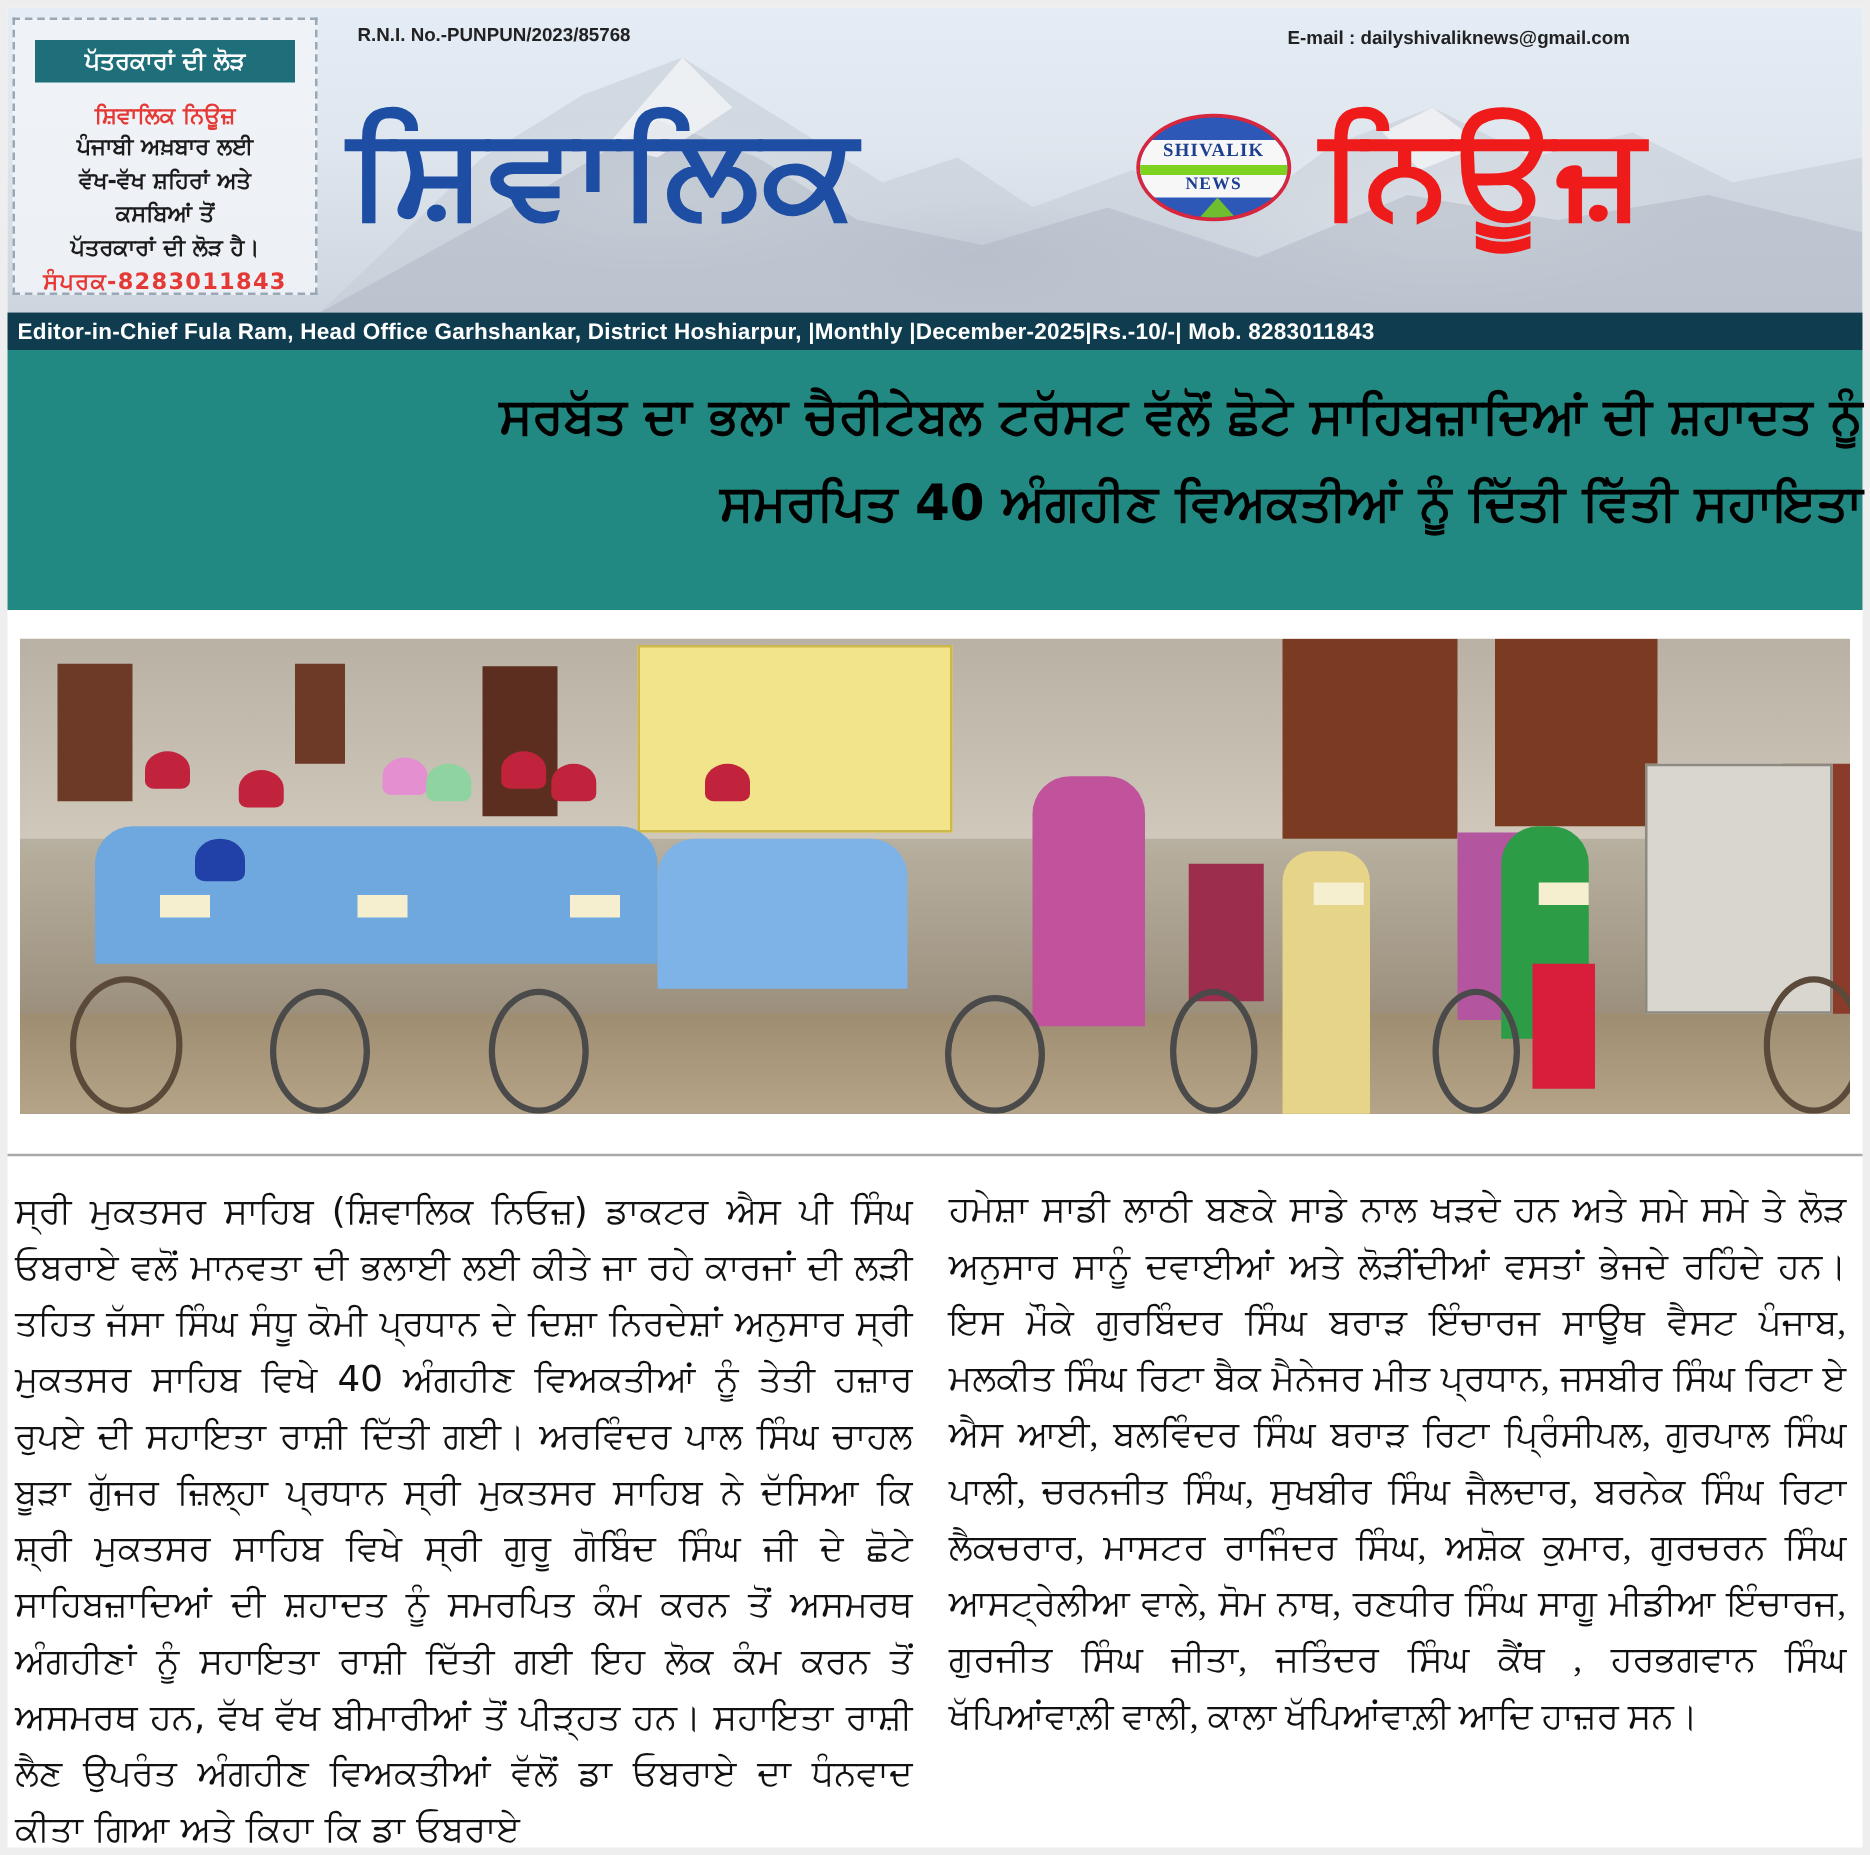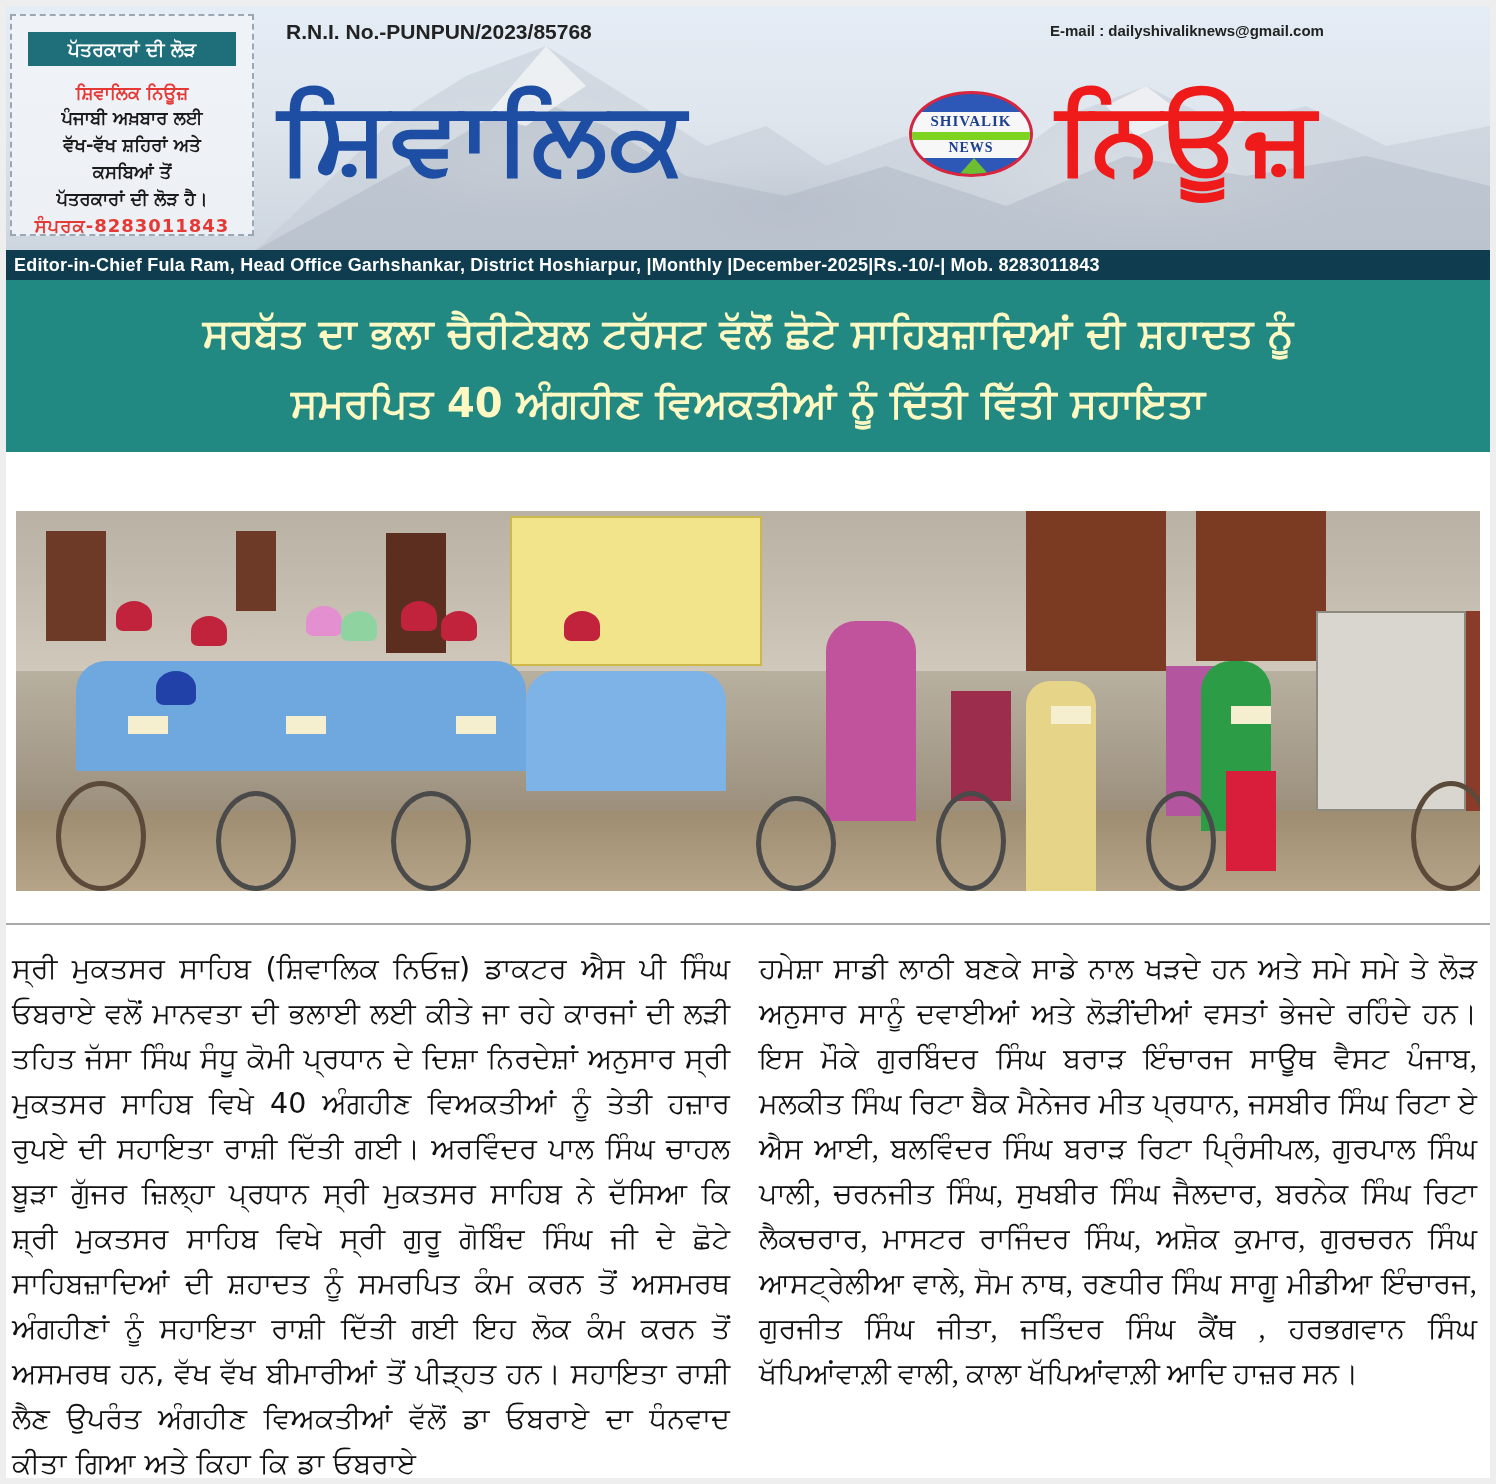--- a/index.html
+++ b/index.html
@@ -26,22 +26,22 @@
     text-align: center;
   }
   .recruit-head {
     background: #1f6f7a; color: #ffffff; font-weight: bold; font-size: 19px;
     height: 34px; line-height: 34px; margin: 16px;
   }
   .recruit-brand { color: #e53935; font-weight: bold; font-size: 18px; margin-top: 0; line-height: 22px; }
   .recruit-line { color: #1b1b1b; font-weight: bold; font-size: 18px; line-height: 27px; }
   .recruit-contact { color: #e53935; font-weight: bold; font-size: 18px; line-height: 28px; letter-spacing: 1px; }
 
-  .rni { position: absolute; left: 280px; top: 14px; font-family: "Liberation Sans", sans-serif; font-weight: bold; font-size: 21px; color: #222; }
-  .email { position: absolute; left: 1024px; top: 16px; font-family: "Liberation Sans", sans-serif; font-weight: bold; font-size: 15px; color: #222; margin-left: 20px; }
+  .rni { position: absolute; left: 280px; top: 14px; font-family: "Liberation Sans", sans-serif; font-weight: bold; font-size: 15px; color: #222; }
+  .email { position: absolute; left: 1024px; top: 16px; font-family: "Liberation Sans", sans-serif; font-weight: bold; font-size: 15px; color: #222; }
   .eng-title { position: absolute; left: 714px; top: 38px; font-family: "Liberation Serif", serif; font-weight: bold; font-size: 34px; color: #111; letter-spacing: 1px; }
 
   .title-pa-left {
     position: absolute; left: 272px; top: 62px; font-weight: bold; font-size: 100px; color: #1d4ea3;
     line-height: 140px; letter-spacing: 2px; transform: scaleX(1.12); transform-origin: left center;
   }
   .title-pa-right {
     position: absolute; left: 1050px; top: 62px; font-weight: bold; font-size: 100px; color: #ef1b1b;
     line-height: 140px; letter-spacing: 2px; transform: scaleX(1.1); transform-origin: left center;
   }
@@ -57,22 +57,22 @@
   .logo-mtn { position: absolute; left: 46px; top: 64px; width: 0; height: 0; border-left: 16px solid transparent; border-right: 16px solid transparent; border-bottom: 18px solid #6fbe2f; }
 
   .infobar {
     position: absolute; left: 0; top: 244px; width: 1484px; height: 30px; background: #0f3d4f;
     color: #ffffff; font-family: "Liberation Sans", sans-serif; font-weight: bold; font-size: 18px;
     line-height: 30px; padding-left: 8px; white-space: nowrap; letter-spacing: 0.2px;
   }
 
   
   .headline {
-    position: absolute; left: 0; top: 274px; width: 1484px; height: 172px; background: #228882;
-    color: #fef9c3; text-align: center; font-weight: bold; font-size: 40px; padding-top: 18px;
+    position: absolute; left: 0; top: 274px; width: 1484px; height: 208px; background: #228882;
+    color: #000000; text-align: right; font-weight: bold; font-size: 40px; padding-top: 18px;
   }
   .headline-line { line-height: 70px; white-space: nowrap; }
 
   
   .photo {
     position: absolute; left: 10px; top: 505px; width: 1464px; height: 380px; overflow: hidden;
     background: linear-gradient(180deg, #c9c2b4 0%, #bdb6a6 35%, #a39886 70%, #8a7c66 100%);
   }
   .ph { position: absolute; }
 

